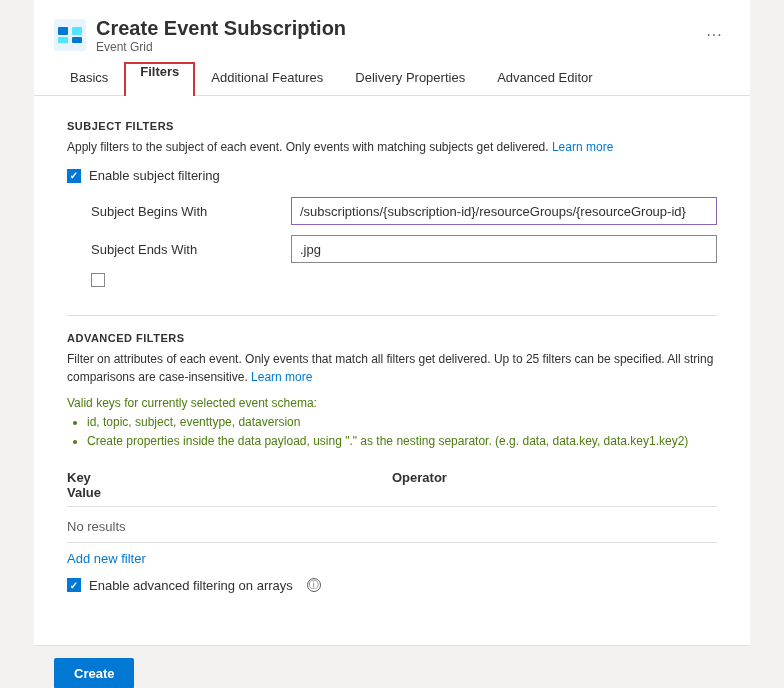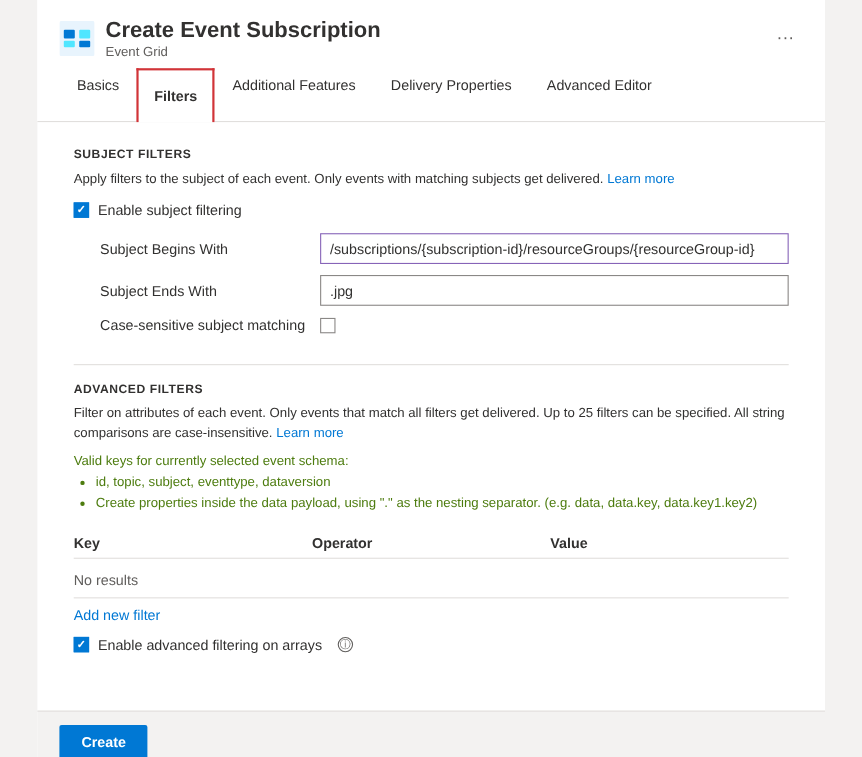--- a/index.html
+++ b/index.html
@@ -67,21 +67,21 @@
       border-bottom: 2px solid transparent;
       white-space: nowrap;
     }
     .tab.active-red {
       color: #323130;
       border: 2px solid #d13438;
       border-bottom: none;
       font-weight: 600;
       margin-bottom: -1px;
       background: #fff;
-      padding: 16px 14px;
+      padding: 0 14px;
     }
     .content {
       padding: 24px 33px;
       flex: 1;
     }
     .section {
       margin-bottom: 28px;
     }
     .section-title {
       font-size: 11px;
@@ -151,21 +151,21 @@
       font-size: 12px;
       color: #4d7c0f;
       margin-bottom: 12px;
       line-height: 1.6;
     }
     .valid-keys ul {
       margin-left: 20px;
     }
     .table-header {
       display: grid;
-      grid-template-columns: 1fr 1fr 1fr;
+      grid-template-columns: 1fr 1fr;
       border-bottom: 1px solid #e1dfdd;
       padding: 6px 0;
       margin-bottom: 4px;
     }
     .table-col-header {
       font-size: 13px;
       font-weight: 600;
       color: #323130;
     }
     .table-row-data {
@@ -292,21 +292,20 @@
       </div>
       <div class="field-row">
         <div class="field-label">Subject Begins With</div>
         <input class="field-input purple-border" type="text" value="/subscriptions/{subscription-id}/resourceGroups/{resourceGroup-id}" style="">
       </div>
       <div class="field-row">
         <div class="field-label">Subject Ends With</div>
         <input class="field-input" type="text" value=".jpg" style="">
       </div>
       <div class="field-row">
-        <div class="field-label">Case-sensitive subject matching</div>
         <div class="unchecked-box"></div>
       </div>
     </div>
 
     <hr class="divider">
 
     <div class="section">
       <div class="section-title">ADVANCED FILTERS</div>
       <div class="adv-desc">
         <span>Filter on attributes of each event. Only events that match all filters get delivered. Up to 25 filters can be specified. All string comparisons are case-insensitive.</span>

